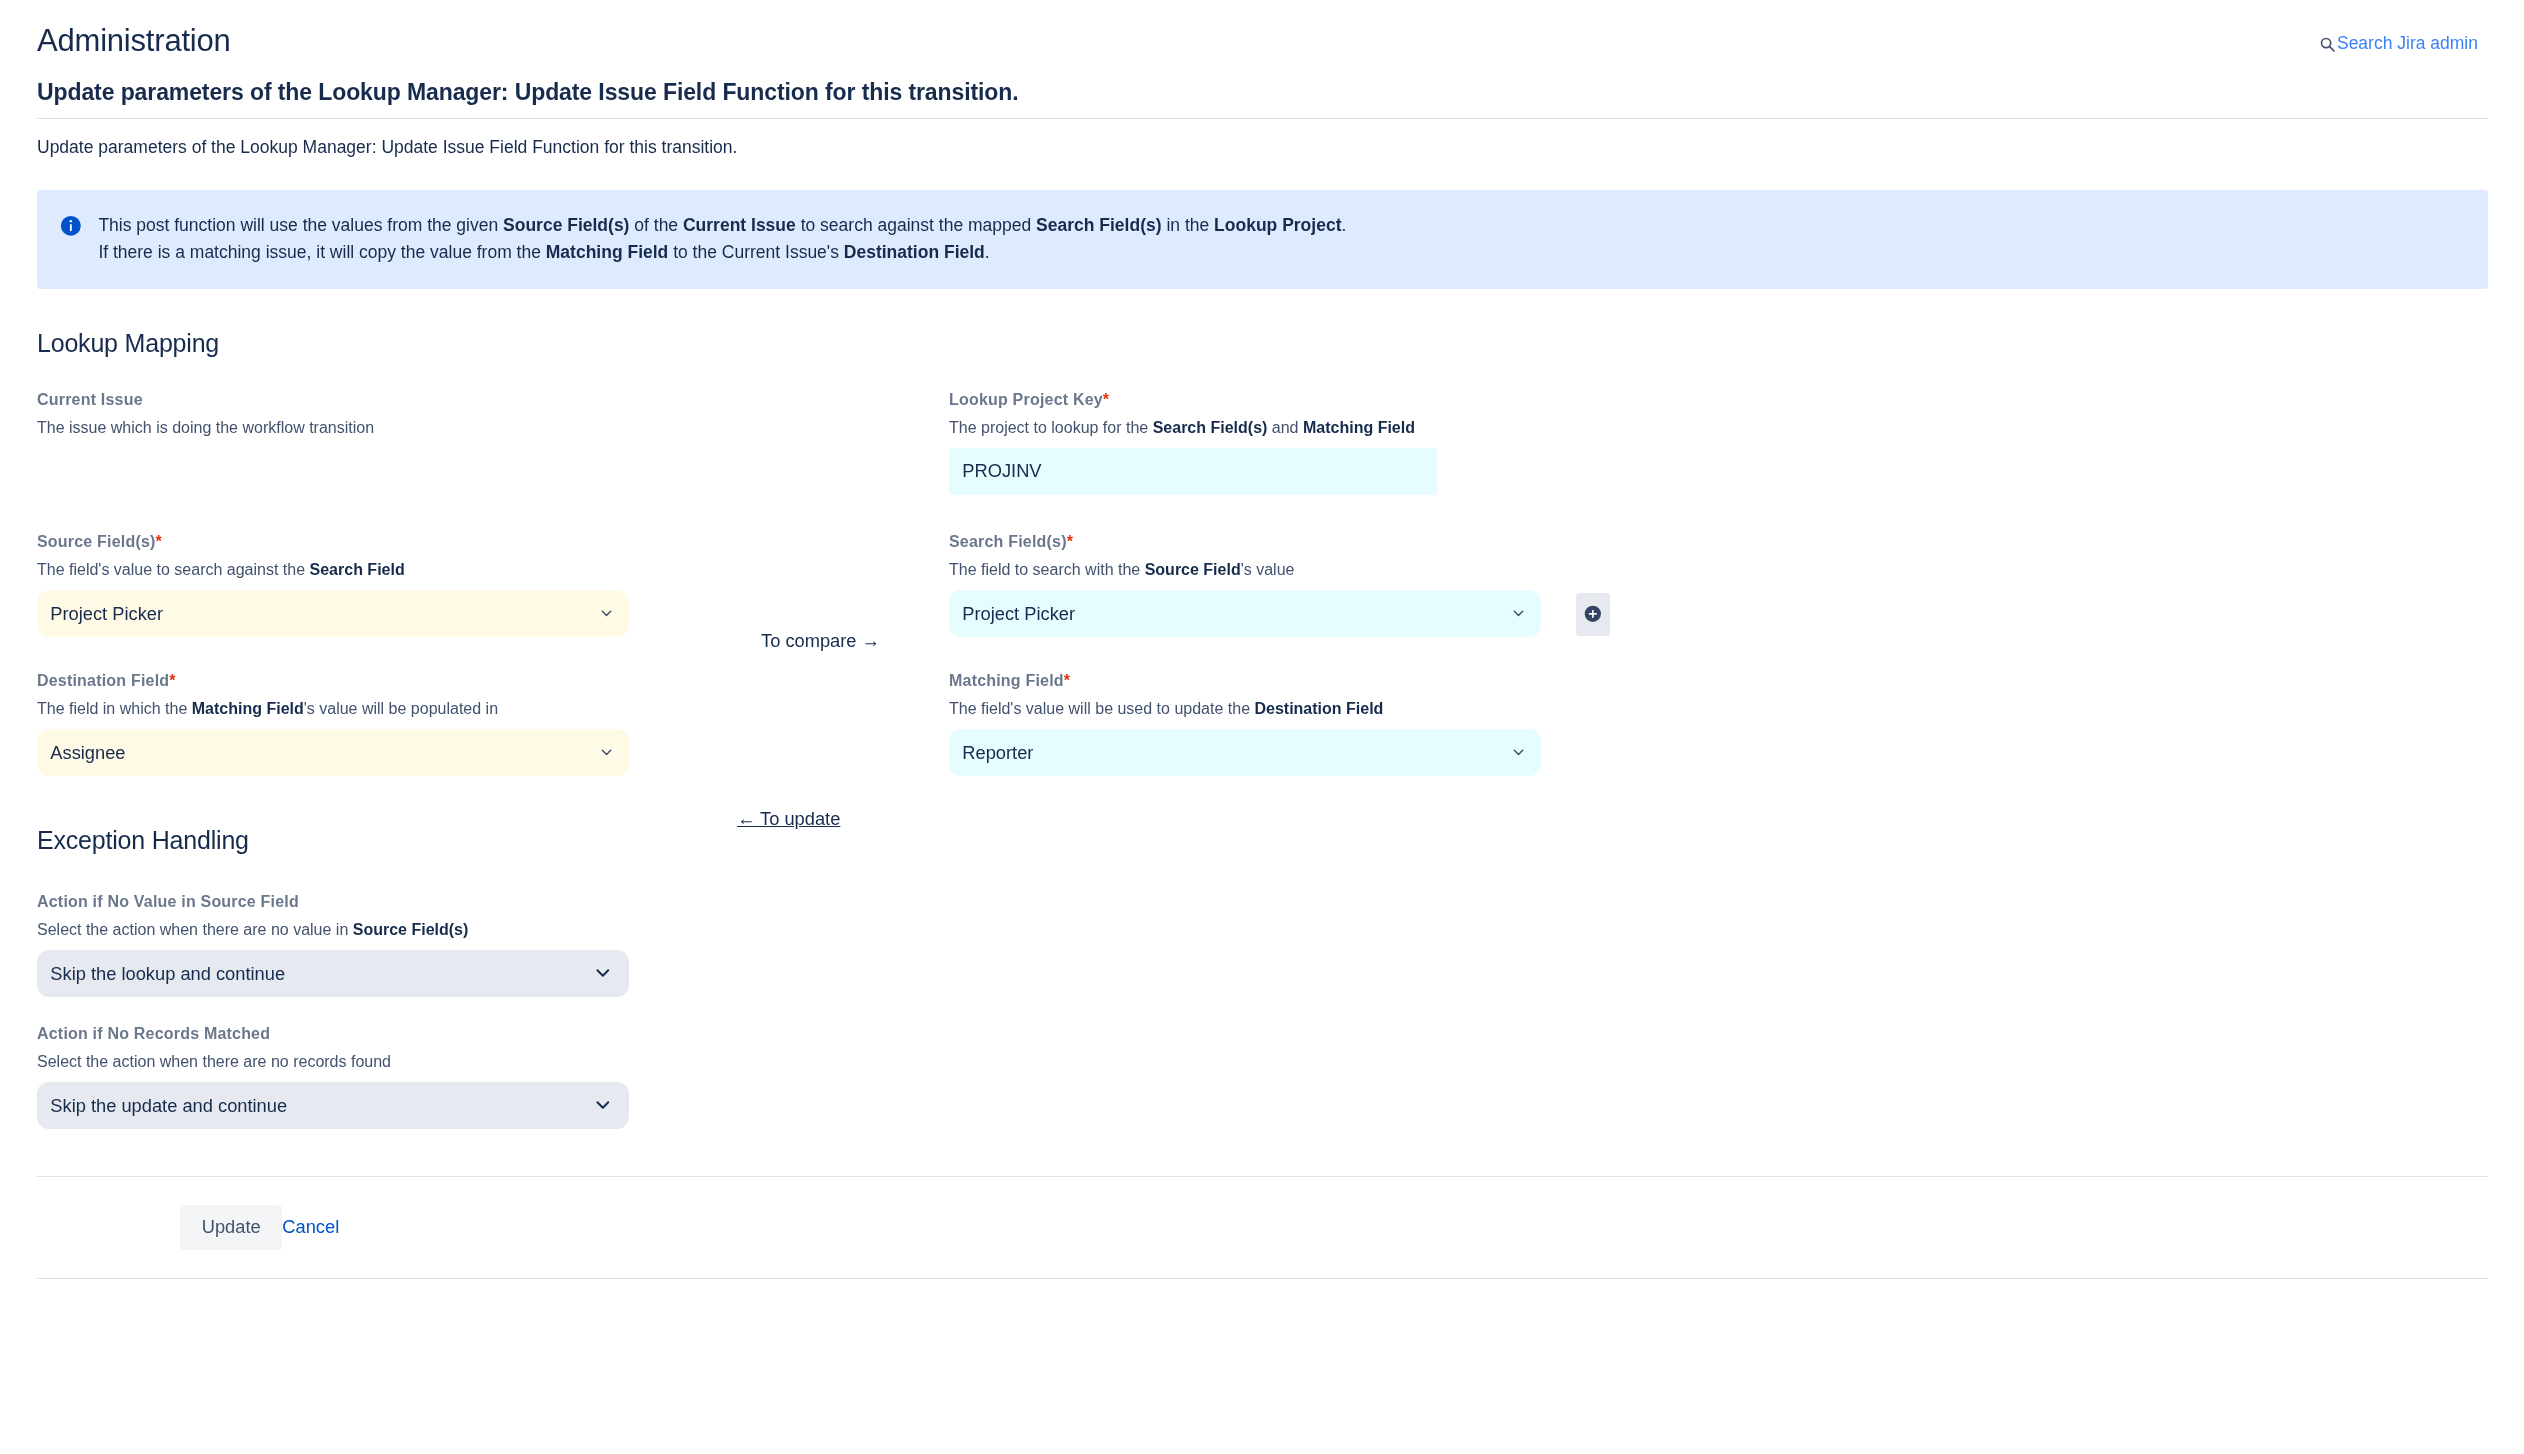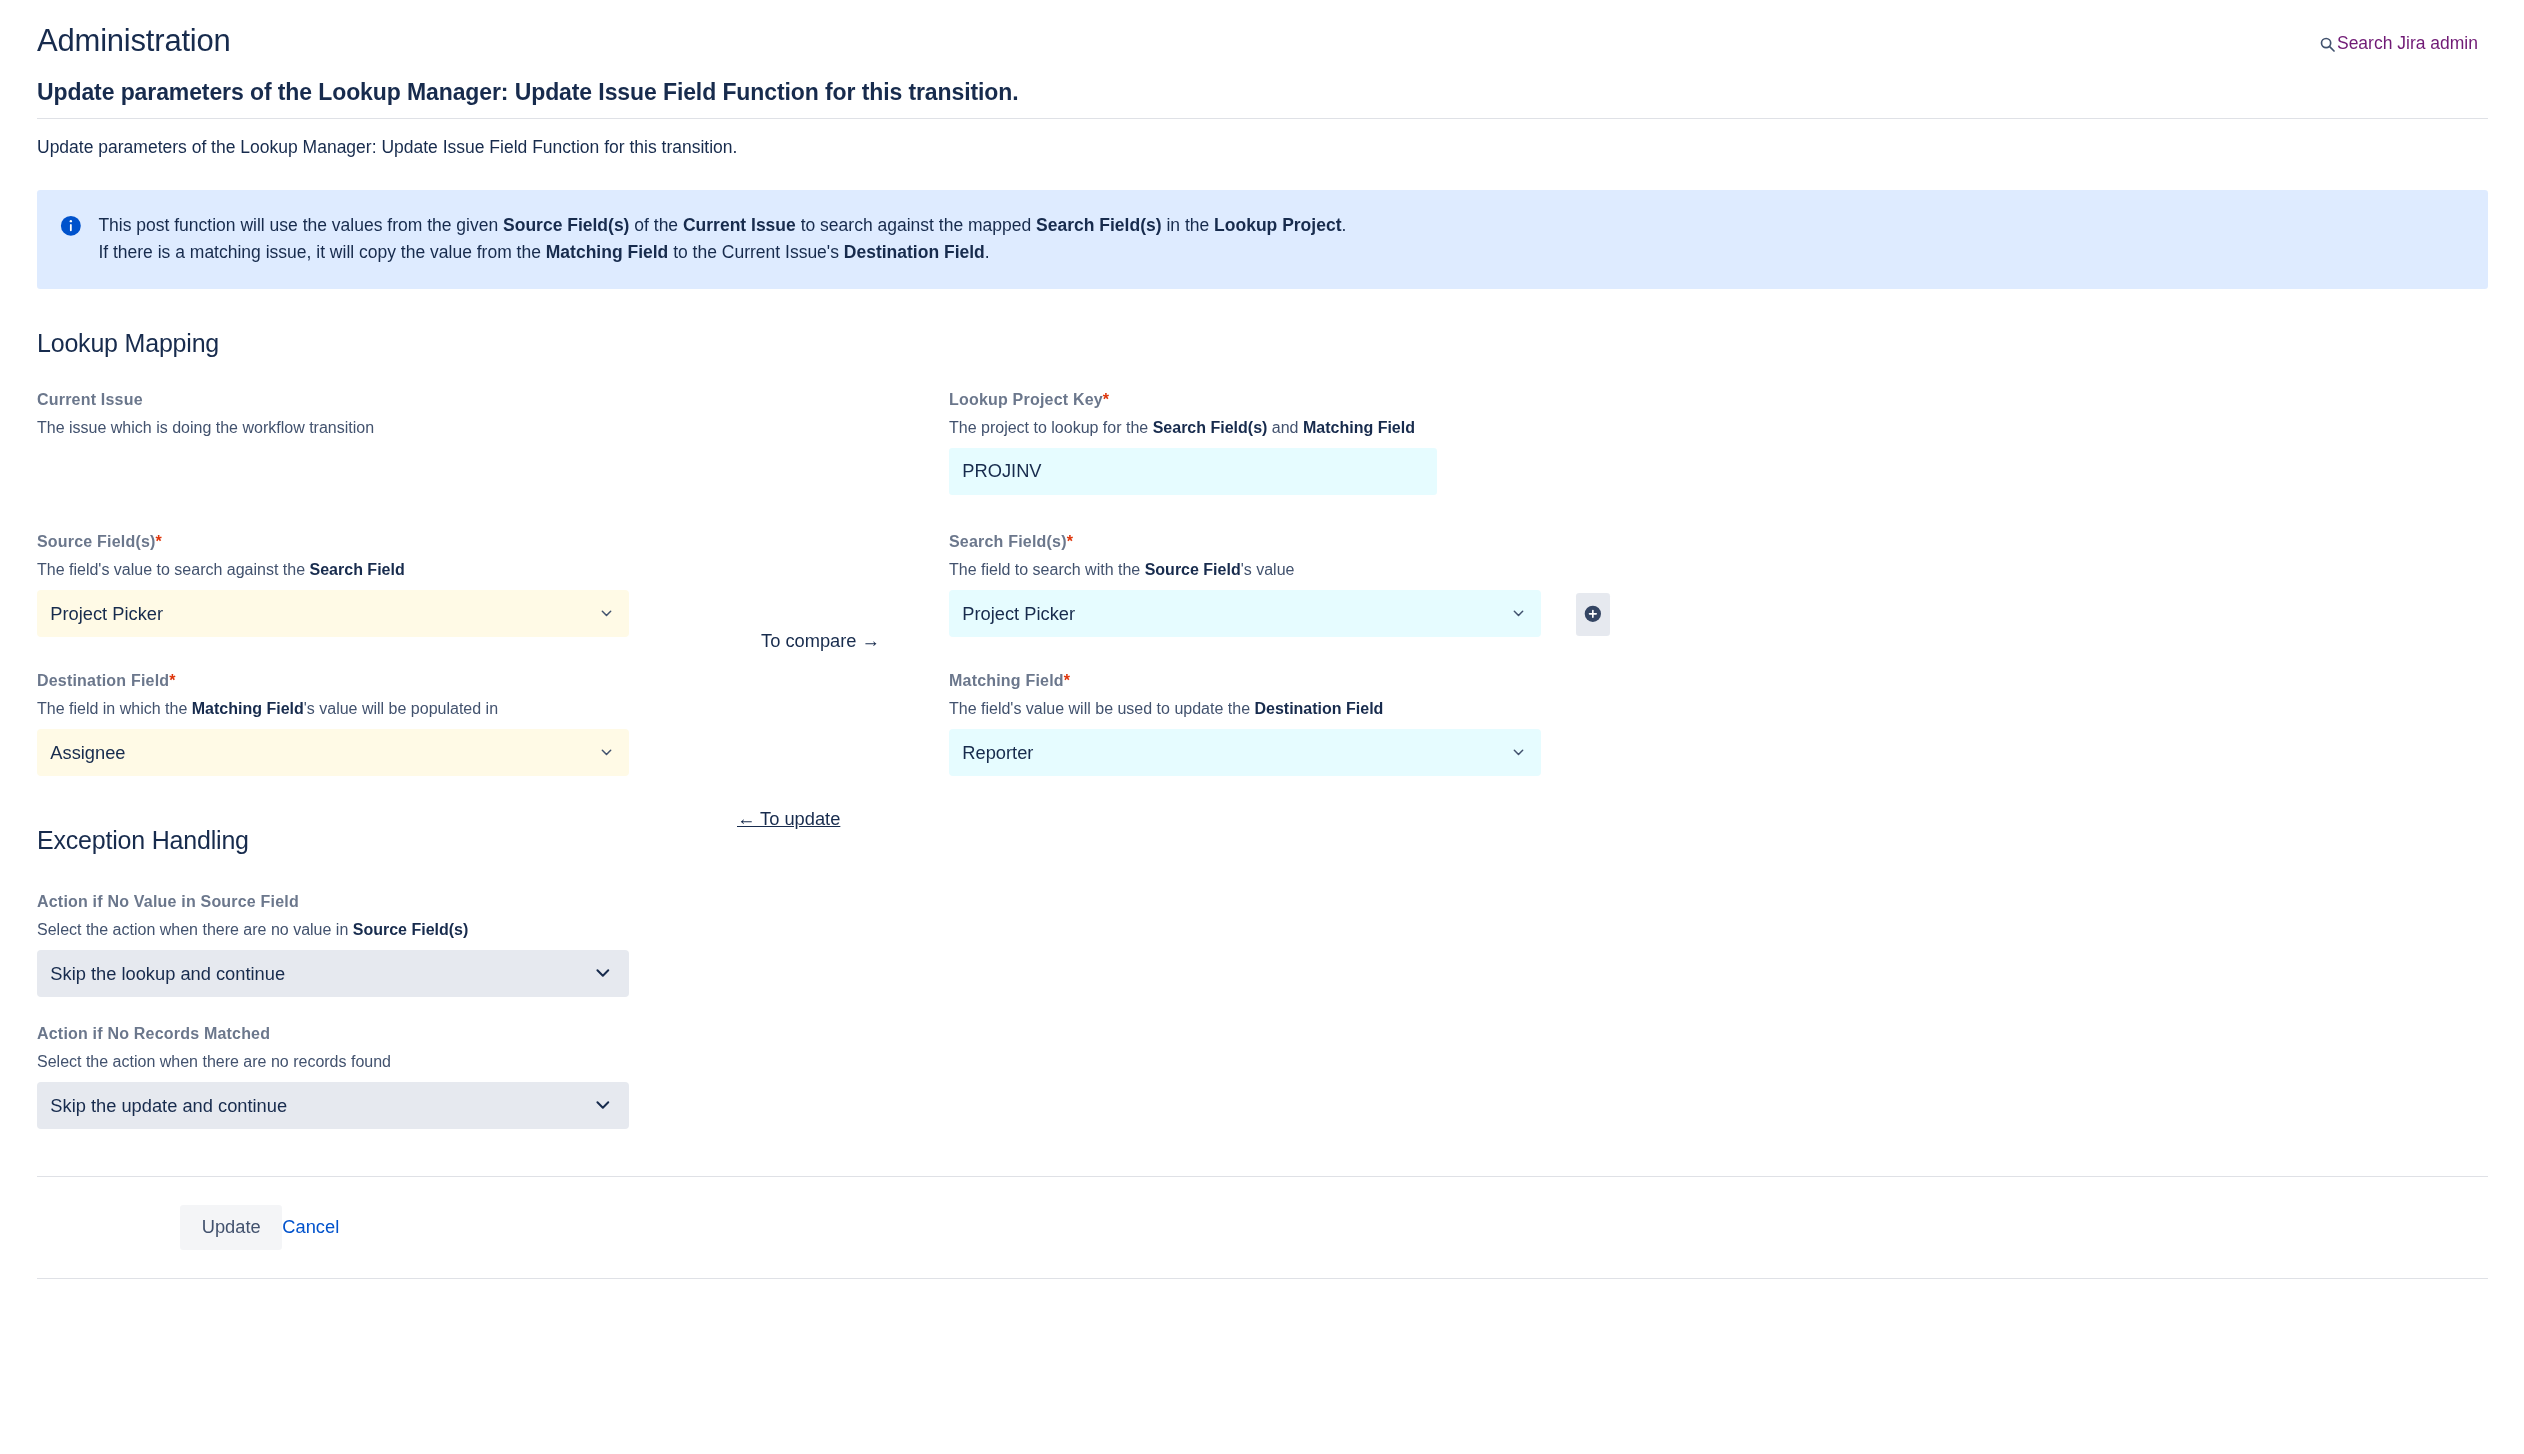--- a/index.html
+++ b/index.html
@@ -30,21 +30,21 @@
     line-height: 1.2;
     font-weight: 500;
     color: #172b4d;
     letter-spacing: -0.2px;
     margin: 0;
   }
   .search-admin {
     display: flex;
     align-items: center;
     gap: 1px;
-    color: #701a75;
+    color: #3b82f6;
     font-size: 17.5px;
     margin-top: 11.7px;
     padding-right: 10px;
     cursor: pointer;
   }
   .search-admin svg { display: block; }
 
   .section-title {
     font-size: 23px;
     font-weight: 600;
@@ -138,21 +138,21 @@
   }
 
   .select-wrap {
     position: relative;
     display: inline-block;
   }
   .select-wrap select {
     appearance: none;
     -webkit-appearance: none;
     border: none;
-    border-radius: 4px;
+    border-radius: 12px;
     font-size: 18.3px;
     font-family: "Liberation Sans", sans-serif;
     color: #172b4d;
     padding: 0 38px 0 13.3px;
     height: 47px;
     outline: none;
   }
   .sel-yellow select { background: #fffae6; width: 592px; }
   .sel-cyan select   { background: #e6fcff; width: 592px; }
   .sel-grey select   { background: #e6e9ef; width: 592px; }

